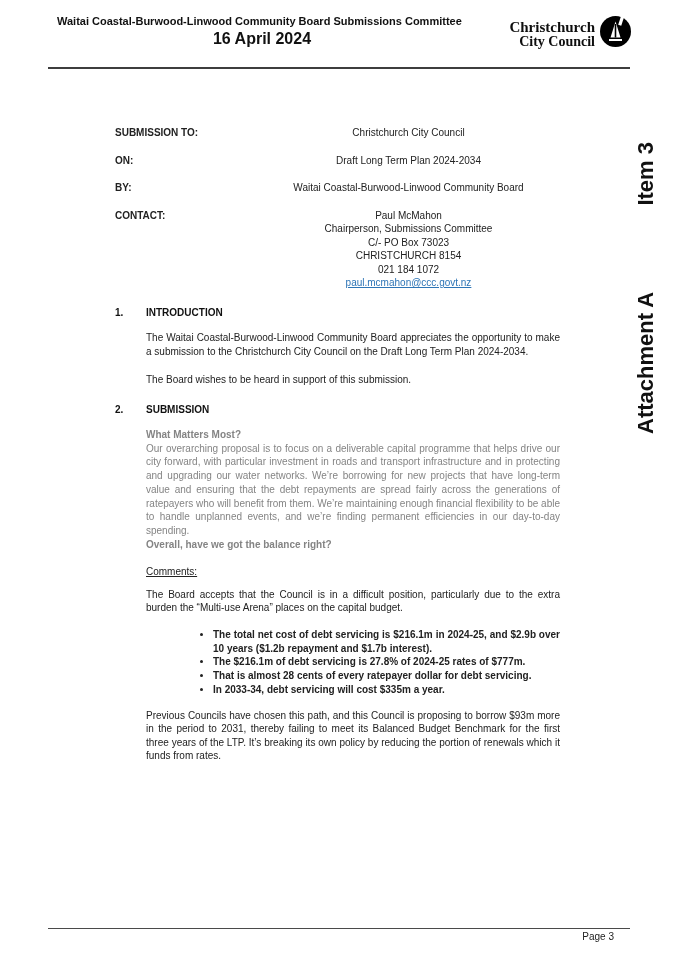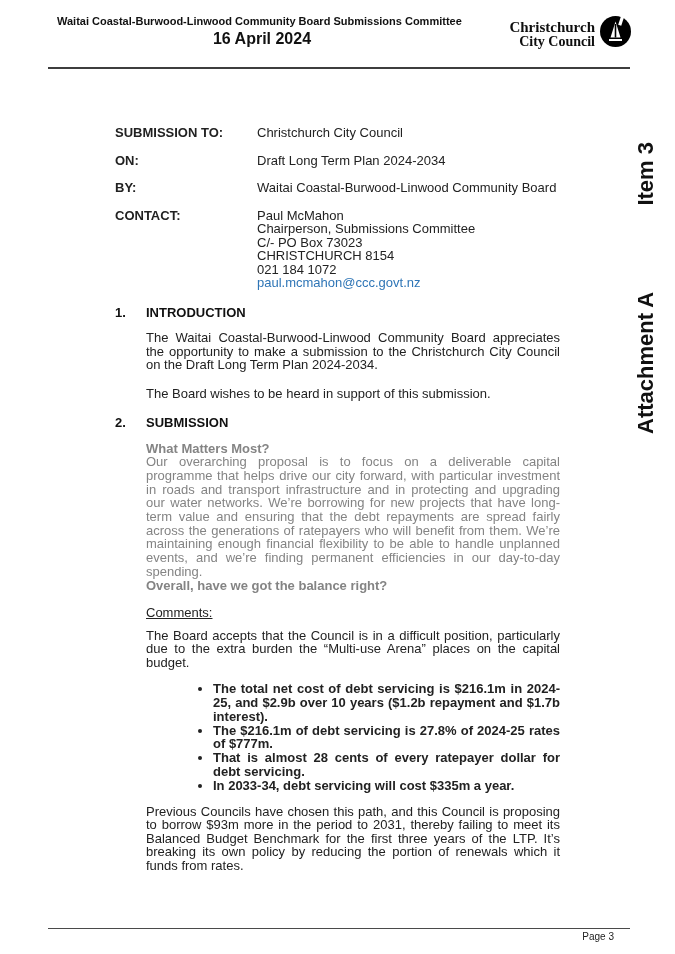--- a/index.html
+++ b/index.html
@@ -18,26 +18,26 @@
   .logo-l1{font-size:15px;line-height:15px;font-family:Liberation Serif, serif;}
   .logo-l2{font-size:14px;line-height:13px;}
   
   .side-rotated{
     position:absolute;left:633px;top:434px;width:292px;
     transform-origin:0 0;transform:rotate(-90deg);
     display:flex;justify-content:space-between;align-items:center;
     font-weight:700;font-size:22px;color:#111;white-space:nowrap;
   }
   
-  .doc{position:absolute;left:115px;top:126px;width:445px;font-size:13px;line-height:13.5px;}
+  .doc{position:absolute;left:115px;top:126px;width:445px;font-size:10px;line-height:13.5px;}
   .meta-row{display:flex;margin-bottom:14px;}
   .meta-label{width:142px;flex:none;font-weight:700;}
-  .meta-value{flex:1;}
+  .meta-value{flex:1;text-align:center;}
   .contact-line{line-height:13.5px;}
-  .email-link{color:#2E75B6;cursor:pointer;}
+  .email-link{color:#2E75B6;text-decoration:underline;cursor:pointer;}
   .sec-heading{display:flex;font-weight:700;margin:16px 0 12px 0;color:#111;}
   .sec-num{width:31px;flex:none;}
   .ind{margin-left:31px;}
   .para{margin:9px 0 14px 0;text-align:justify;}
   .quote{color:#848484;line-height:13.7px;text-align:justify;margin:0;}
   .quote-bold{font-weight:700;}
   .comments-label{margin:14px 0 0 0;}
   .comments-label span{text-decoration:underline;}
   .bullets{margin:13px 0 12px 0;padding-left:67px;font-weight:bold;}
   .bullets li{text-align:justify;line-height:13.8px;}

